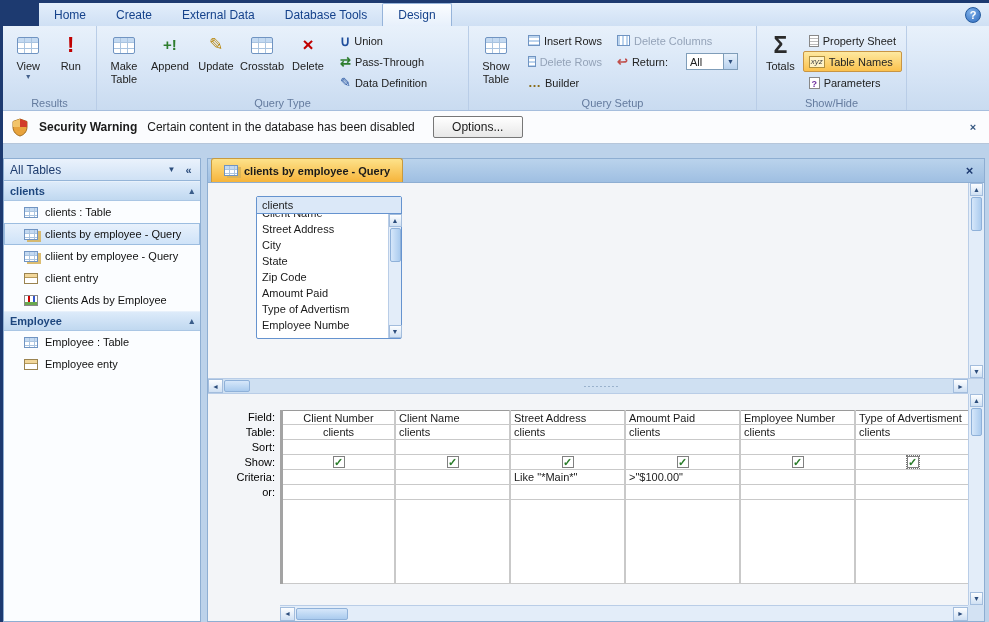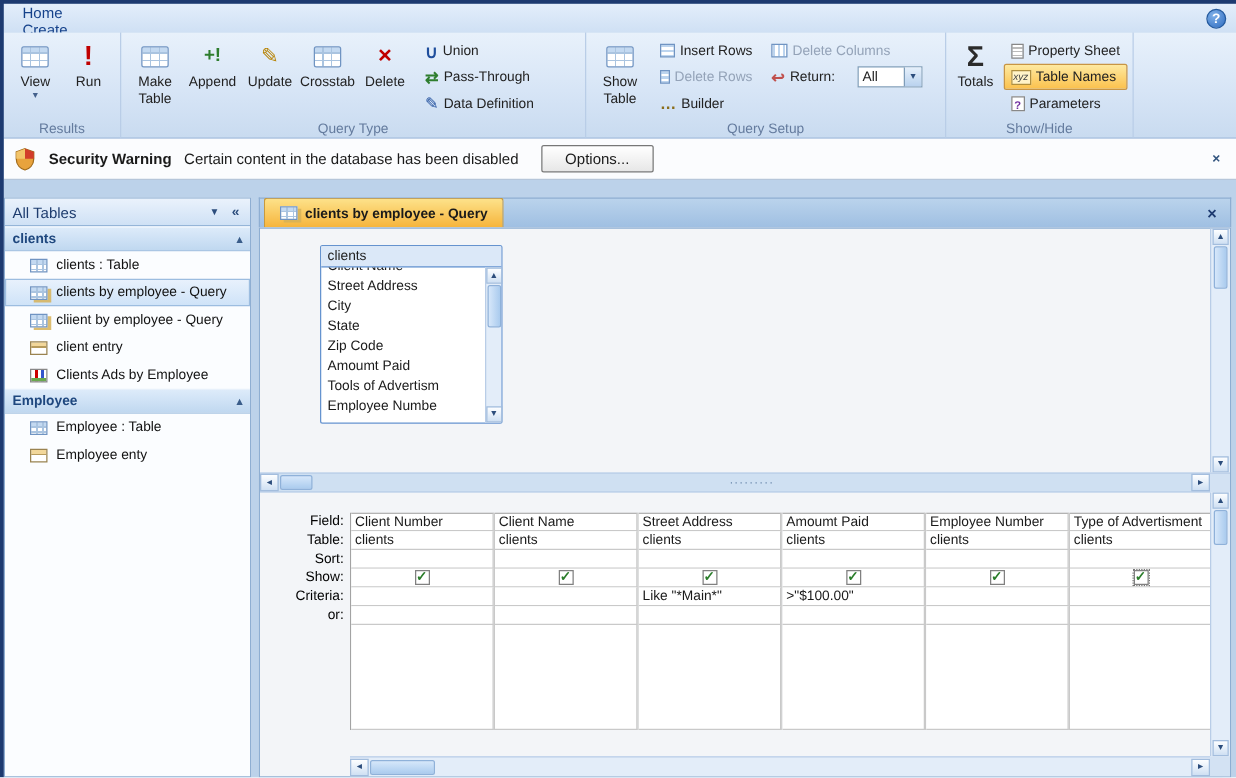--- a/index.html
+++ b/index.html
@@ -2,21 +2,21 @@
 <html><head>
 <meta charset="utf-8">
 <style>
   * { margin:0; padding:0; box-sizing:border-box; }
   body { font-family:"Liberation Sans", sans-serif; background:#fff; }
   .app { position:relative; width:989px; height:622px; background:#bcd2ea; overflow:hidden; font-size:11px; color:#1a1a1a; }
   .edge-top { position:absolute; left:0; top:0; right:0; height:3px; background:#1d3a70; z-index:60; }
   .edge-left { position:absolute; left:0; top:0; width:3px; bottom:0; background:#1d3a70; z-index:60; }
 
   
-  .tabstrip { position:absolute; left:3px; top:3px; right:0; height:23px; background:linear-gradient(#e3eefb,#cfe0f4); display:flex; align-items:stretch;flex-direction:column; }
+  .tabstrip { position:absolute; left:3px; top:3px; right:0; height:23px; background:linear-gradient(#e3eefb,#cfe0f4); display:flex; align-items:stretch; }
   .office-stub { width:36px; background:#1d3a70; }
   .rtab { padding:0 15px; color:#15428b; font-size:12px; display:flex; align-items:center; cursor:default; }
   .rtab.active { background:linear-gradient(#fbfdff,#e7f0fb); border:1px solid #96b4da; border-bottom:none; border-radius:2px 2px 0 0; }
   .help-btn { position:absolute; right:8px; top:4px; width:16px; height:16px; border-radius:50%; background:radial-gradient(circle at 35% 30%, #7fb0e8, #2f6cc0); color:#fff; font-weight:bold; font-size:11px; display:flex; align-items:center; justify-content:center; border:1px solid #245a9e; }
 
   
   .ribbon { position:absolute; left:3px; top:26px; right:0; height:85px; background:linear-gradient(#e8f1fb,#d7e5f6 55%,#c9dbf0); border-bottom:1px solid #a6bedd; display:flex; }
   .rgroup { position:relative; height:100%; border-right:1px solid #b9cde7; padding:4px 4px 16px 4px; display:flex; align-items:flex-start; }
   .rgroup-label { position:absolute; left:0; right:0; bottom:1px; text-align:center; color:#647b9e; font-size:11px; }
   .bigbtn { width:46px; min-height:64px; display:flex; flex-direction:column; align-items:center; padding-top:2px; text-align:center; font-size:11px; color:#222; line-height:1.15; border-radius:3px; border:1px solid transparent; cursor:default; }
@@ -104,21 +104,21 @@
   .hsplit .track { flex:1; text-align:center; color:#5a7aa0; font-size:9px; letter-spacing:1px; line-height:14px; }
   .hsplit-corner { position:absolute; right:0; top:195px; width:16px; height:16px; background:#d3e2f3; border-top:1px solid #b9cde7; }
 
   
   .lower-pane { position:absolute; left:0; top:211px; right:0; bottom:0; }
   .qgrid { position:absolute; left:0; top:16px; right:16px; bottom:16px; overflow:hidden; display:flex; align-items:flex-start; }
   .qg-labels { width:72px; flex:0 0 auto; }
   .qg-label { height:15px; line-height:15px; text-align:right; padding-right:5px; font-size:11px; color:#000; }
   .qg-cols { display:flex; align-items:flex-start; }
   .qg-col { width:115px; flex:0 0 auto; border-left:1px solid #c9c9c9; }
-  .qg-col:first-child { border-left:1px solid #a3a3a3; }
+  .qg-col:first-child { border-left:3px solid #a3a3a3;text-align:center; }
   .qg-cell { height:15px; line-height:13px; padding:1px 3px; font-size:11px; white-space:nowrap; overflow:hidden; background:#fff; border-right:1px solid #c9c9c9; border-bottom:1px solid #c9c9c9; cursor:text; }
   .qg-col .qg-cell:first-child { border-top:1px solid #9a9a9a; }
   .qg-cell.show { display:flex; align-items:center; justify-content:center; padding:0; cursor:default; }
   .qg-cell.tall { height:84px; border-bottom:1px solid #c9c9c9; cursor:default; }
   .cbx { width:12px; height:12px; border:1px solid #808080; background:#fff; display:flex; align-items:center; justify-content:center; }
   .cbx .chk { color:#2a7d2a; font-size:11px; font-weight:bold; line-height:10px; }
   .lower-vsb { position:absolute; right:0; top:0; bottom:16px; width:16px; align-items:center; }
   .lower-hsb { position:absolute; left:72px; right:16px; bottom:0; height:16px; background:#e3edf9; border-top:1px solid #b9cde7; display:flex; align-items:center; }
   .lower-hsb .thumb { width:52px; height:12px; margin-left:1px; background:linear-gradient(#d6e7fa,#aacbee); border:1px solid #8fb1d9; border-radius:2px; }
   .lower-hsb .track { flex:1; }
@@ -345,21 +345,21 @@
         <div class="upper-pane">
           <div class="field-list">
             <div class="fl-header">clients</div>
             <div class="fl-body">
               <div class="fl-item clipped">Client Name</div>
               <div class="fl-item">Street Address</div>
               <div class="fl-item">City</div>
               <div class="fl-item">State</div>
               <div class="fl-item">Zip Code</div>
               <div class="fl-item">Amoumt Paid</div>
-              <div class="fl-item">Tools of Advertism</div>
+              <div class="fl-item">Type of Advertism</div>
               <div class="fl-item">Employee Numbe</div>
             </div>
             <div class="fl-scroll vsb">
               <div class="sb-btn">▲</div>
               <div class="thumb"></div>
               <div class="spacer"></div>
               <div class="sb-btn">▼</div>
             </div>
           </div>
           <div class="vsb upper-vsb">

